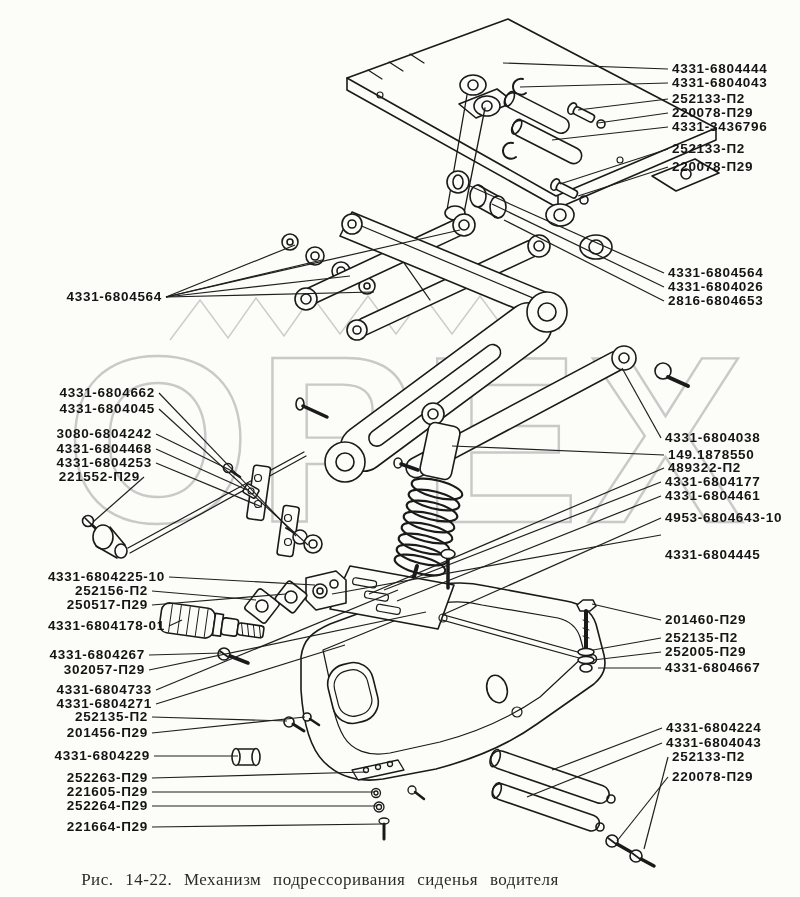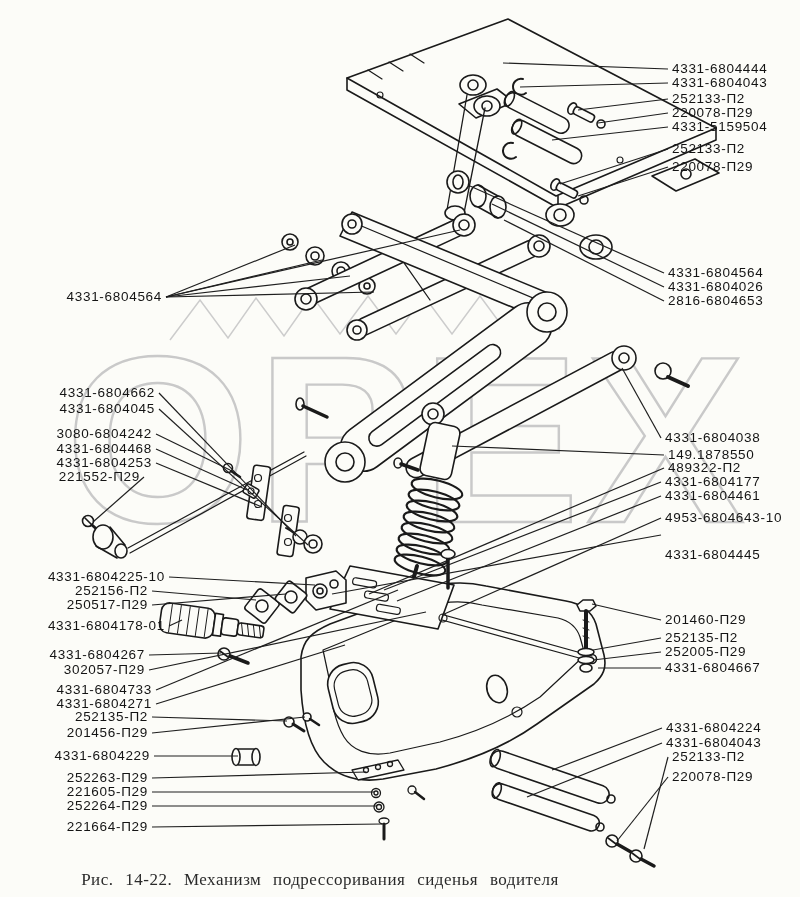--- a/index.html
+++ b/index.html
@@ -5,21 +5,21 @@
   html,body{margin:0;padding:0;background:#e8e8e4;}
   .stage{
     position:relative;width:800px;height:897px;margin:0 auto;
     background:#fcfcf8;overflow:hidden;
     font-family:"Liberation Sans","DejaVu Sans",sans-serif;
   }
   svg{position:absolute;left:0;top:0;}
   #labels{position:absolute;left:0;top:0;width:800px;height:897px;pointer-events:none;}
   .plabel{
     position:absolute;height:15px;line-height:15px;
-    font-size:13.5px;font-weight:400;letter-spacing:0.7px;
+    font-size:13.5px;font-weight:700;letter-spacing:0.7px;
     color:#141414;white-space:nowrap;
   }
   .plabel.l{text-align:right;}
   .caption{
     position:absolute;left:0;top:870px;width:640px;text-align:center;
     font-family:"Liberation Serif","DejaVu Serif",serif;
     font-size:17px;color:#2a2a2a;letter-spacing:0.5px;word-spacing:7px;
   }
 </style>
 </head>
@@ -396,21 +396,21 @@
       <div class="plabel l" style="top: 725px; right: 652px;">201456-П29</div>
       <div class="plabel l" style="top: 748px; right: 650px; text-align: center;">4331-6804229</div>
       <div class="plabel l" style="top: 770px; right: 652px;">252263-П29</div>
       <div class="plabel l" style="top: 784px; right: 652px;">221605-П29</div>
       <div class="plabel l" style="top: 798px; right: 652px; margin-left: 32px;">252264-П29</div>
       <div class="plabel l" style="top: 819px; right: 652px;">221664-П29</div>
       <div class="plabel r" style="top: 61px; left: 672px;">4331-6804444</div>
       <div class="plabel r" style="top: 75px; left: 672px;">4331-6804043</div>
       <div class="plabel r" style="top: 91px; left: 672px;">252133-П2</div>
       <div class="plabel r" style="top: 105px; left: 672px;">220078-П29</div>
-      <div class="plabel r" style="top: 119px; left: 672px;">4331-5159504</div>
+      <div class="plabel r" style="top: 119px; left: 672px;">4331-3436796</div>
       <div class="plabel r" style="top: 141px; left: 672px;">252133-П2</div>
       <div class="plabel r" style="top: 159px; left: 672px;">220078-П29</div>
       <div class="plabel r" style="top: 265px; left: 668px;">4331-6804564</div>
       <div class="plabel r" style="top: 279px; left: 668px;">4331-6804026</div>
       <div class="plabel r" style="top: 293px; left: 668px;">2816-6804653</div>
       <div class="plabel r" style="top: 430px; left: 665px;">4331-6804038</div>
       <div class="plabel r" style="top: 447px; left: 668px;">149.1878550</div>
       <div class="plabel r" style="top: 460px; left: 668px;">489322-П2</div>
       <div class="plabel r" style="top: 474px; left: 665px;">4331-6804177</div>
       <div class="plabel r" style="top: 488px; left: 665px;">4331-6804461</div>

